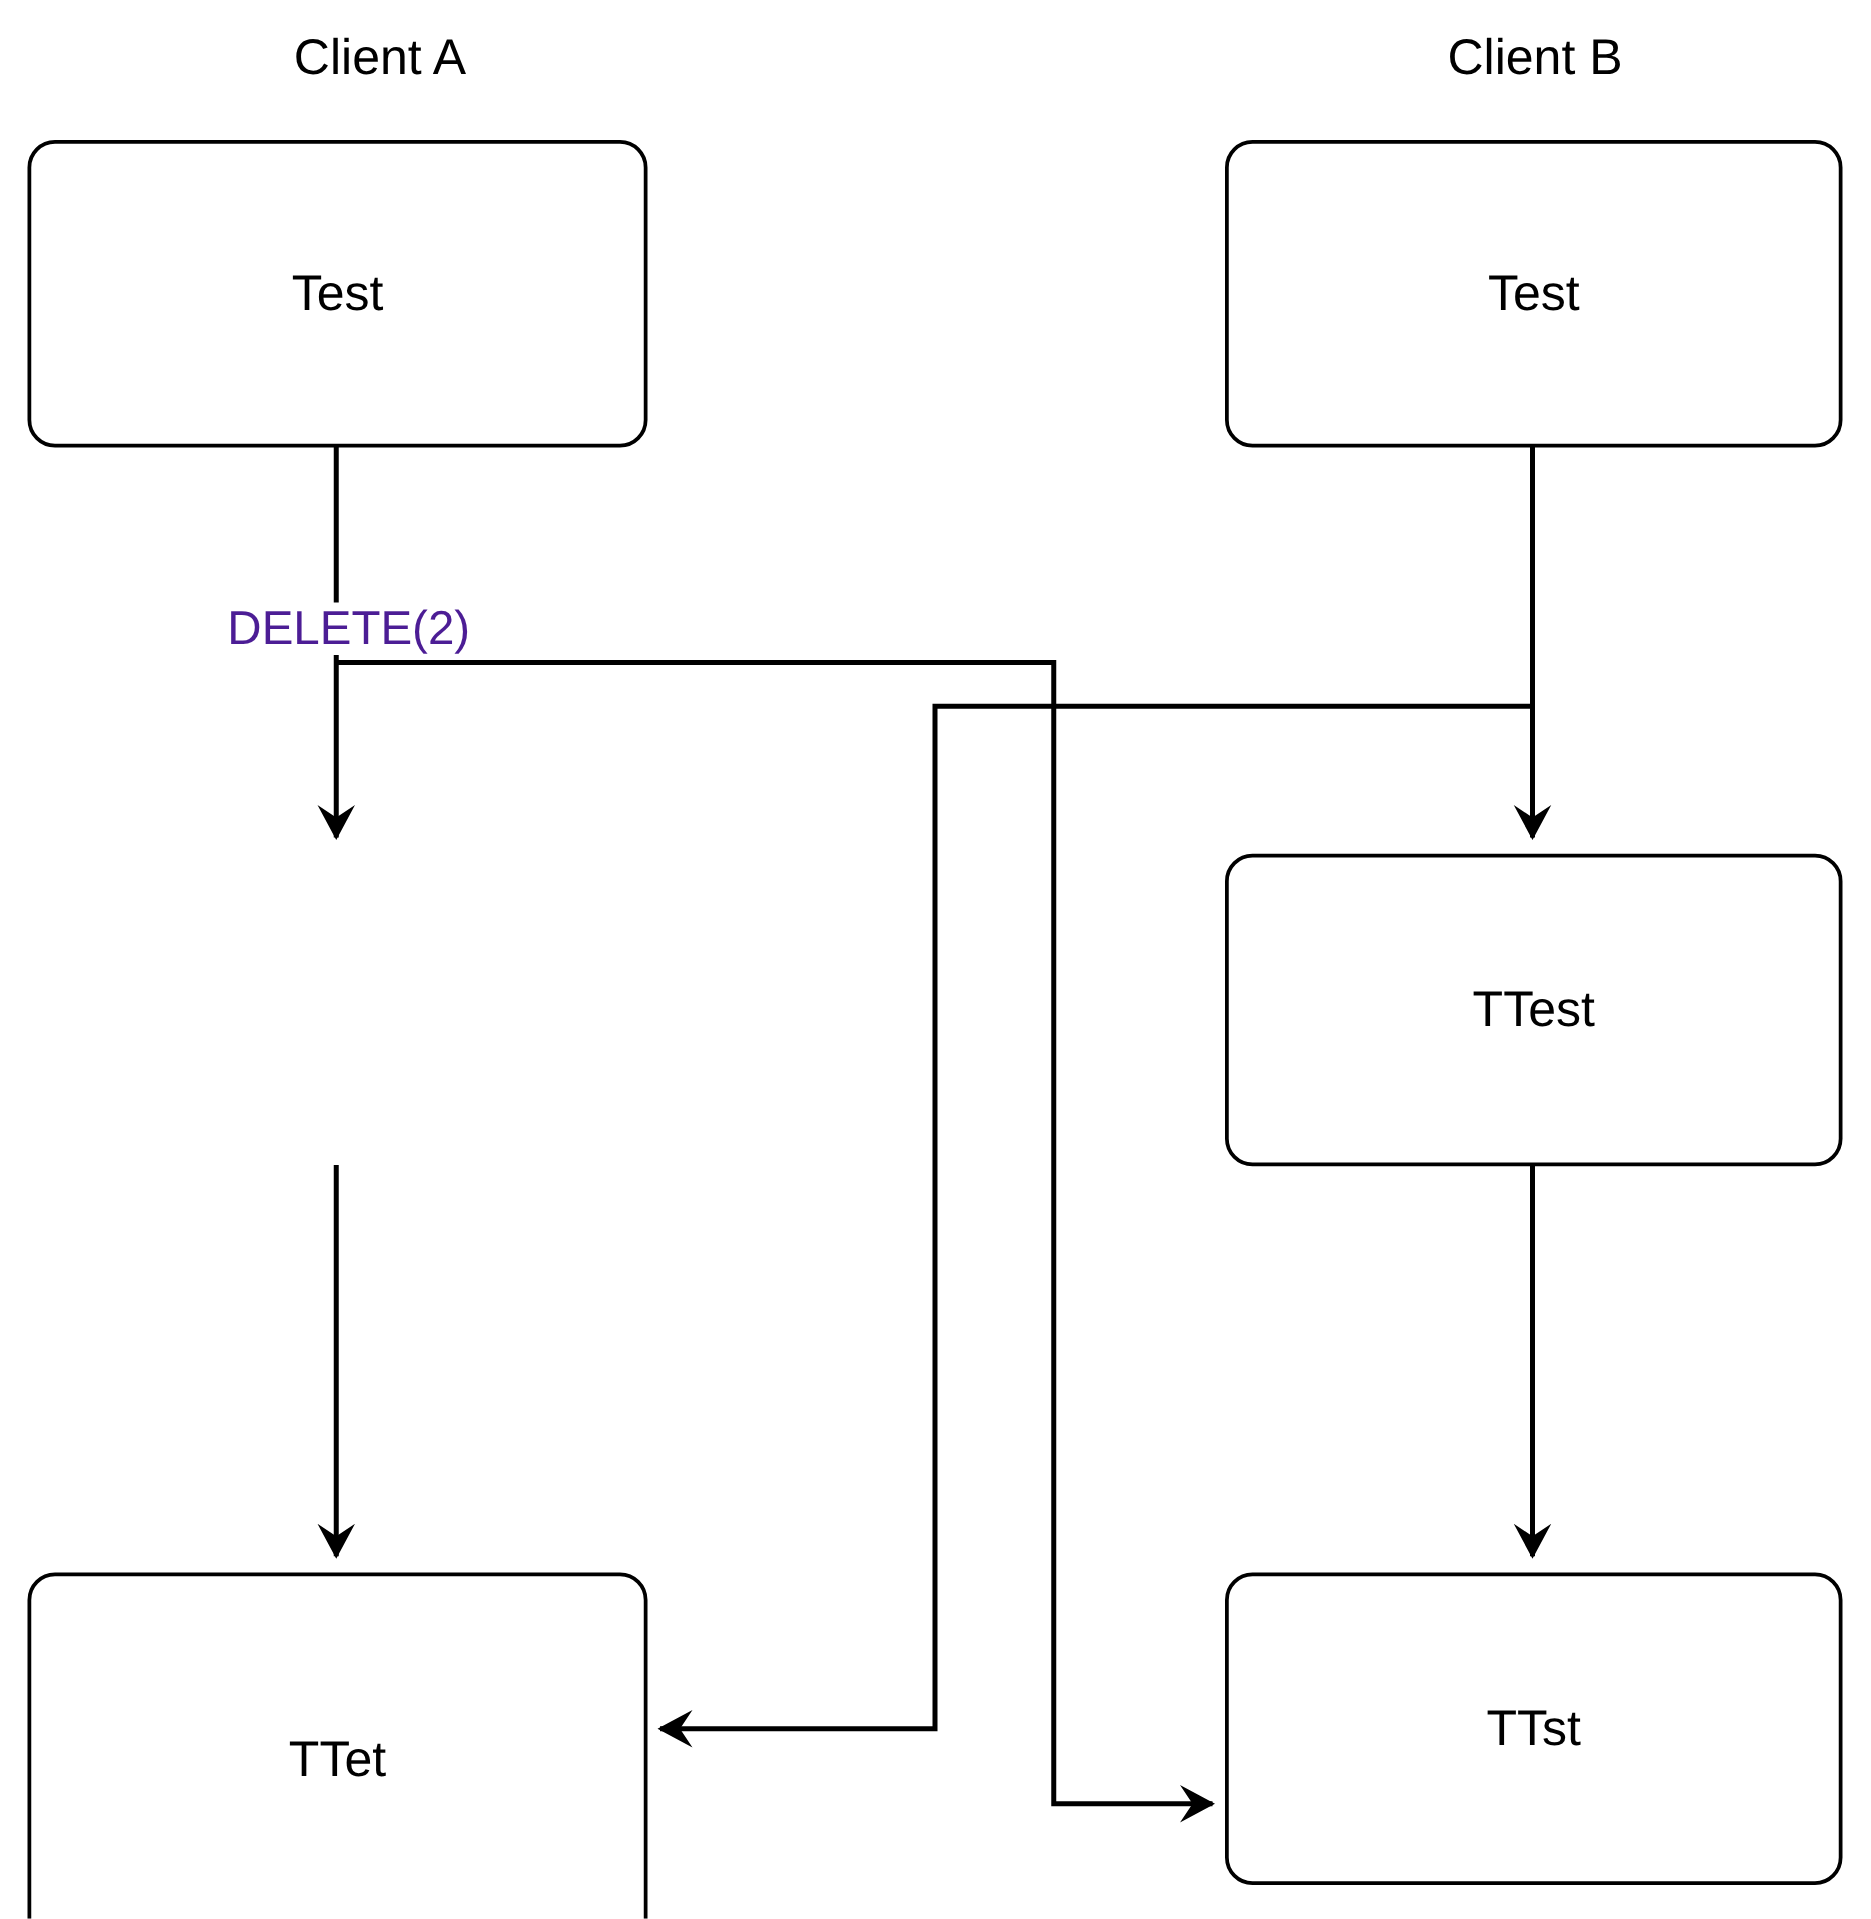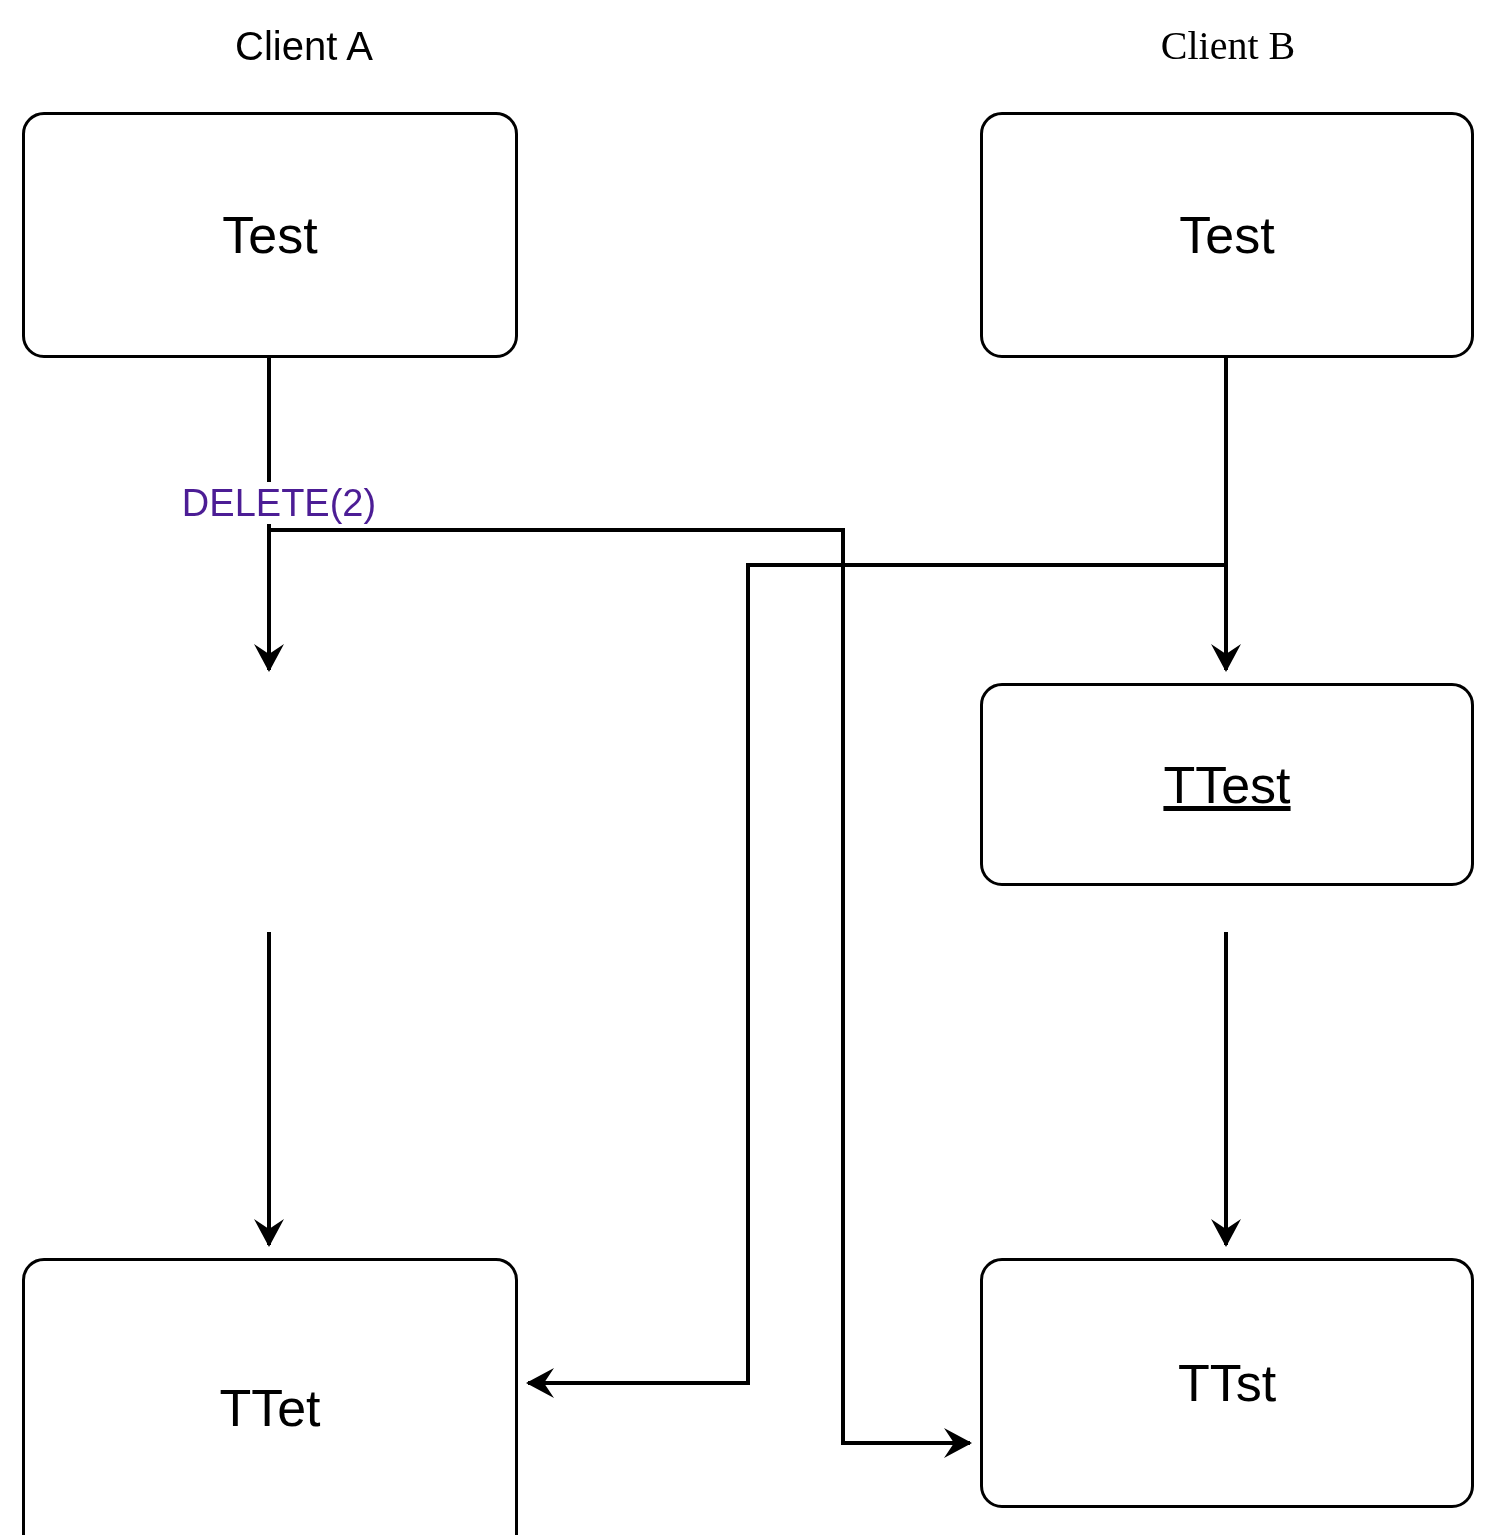--- a/index.html
+++ b/index.html
@@ -31,21 +31,21 @@
     position: absolute;
     box-sizing: border-box;
     border: 3px solid #000000;
     border-radius: 22px;
     background: #ffffff;
     display: flex;
     align-items: center;
     justify-content: center;
   }
   .node-label {
-    font-size: 52px;
+    font-size: 40px;
     line-height: 1;
     color: #000000;
     text-align: center;
     white-space: nowrap;
   }
   .column-title {
     position: absolute;
     font-size: 40px;
     line-height: 1;
     color: #000000;
@@ -93,33 +93,33 @@
       <polyline points="269,530 843,530 843,1443 970,1443"></polyline>
       <path d="M 944 1428 L 972 1443 L 944 1458 L 954 1443 Z" fill="#000000" stroke="none"></path>
 
       <polyline points="1226,565 748,565 748,1383 528,1383"></polyline>
       <path d="M 554 1368 L 526 1383 L 554 1398 L 544 1383 Z" fill="#000000" stroke="none"></path>
 
     </g>
   </svg>
 
   <div class="column-title" style="left:268px; top:26px;margin-left:36px;">Client A</div>
-  <div class="column-title" style="left:1228px; top:26px;font-family:Liberation Serif, serif;">Client B</div>
+  <div class="column-title" style="left:1228px; top:26px;">Client B</div>
 
   <div class="node-box" style="left:22px; top:112px; width:496px; height:246px;">
     <span class="node-label">Test</span>
   </div>
   <div class="node-box" style="left:22px; top:1258px; width:496px; height:300px;">
     <span class="node-label">TTet</span>
   </div>
 
   <div class="node-box" style="left:980px; top:112px; width:494px; height:246px;">
     <span class="node-label">Test</span>
   </div>
-  <div class="node-box" style="left:980px; top:683px; width:494px; height:203px;text-decoration:underline;">
+  <div class="node-box" style="left:980px; top:683px; width:494px; height:250px;">
     <span class="node-label">TTest</span>
   </div>
   <div class="node-box" style="left:980px; top:1258px; width:494px; height:250px;">
     <span class="node-label">TTst</span>
   </div>
 
   <div class="edge-label" style="left:279px; top:503px;">DELETE(2)</div>
 
 </div>
 

